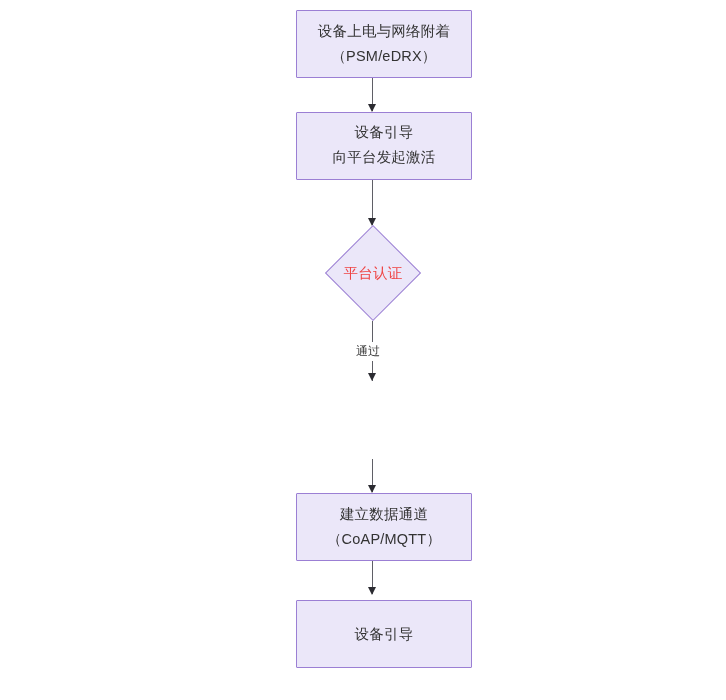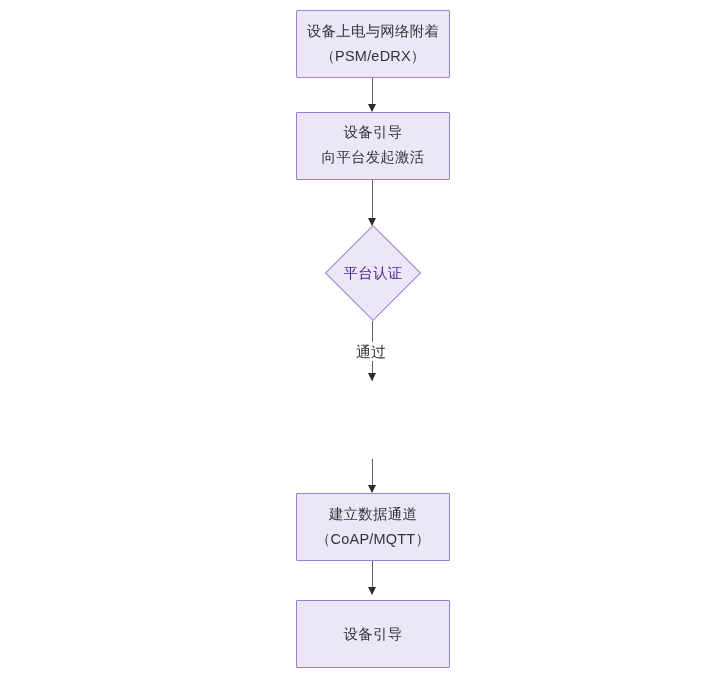--- a/index.html
+++ b/index.html
@@ -33,21 +33,21 @@
     font-size: 14.5px;
     line-height: 25px;
     text-align: center;
     letter-spacing: 0.2px;
   }
   .node .line {
     display: block;
     white-space: nowrap;
   }
   .node.process {
-    width: 154px;
+    width: 176px;
     height: 68px;
     left: 296px;
     border-radius: 1px;
   }
   .node.decision {
     width: 96px;
     height: 96px;
     left: 325px;
     background: transparent;
     border: none;
@@ -62,21 +62,21 @@
     margin-top: -34px;
     background: #ebe7f9;
     border: 1.3px solid #9b7fd4;
     transform: rotate(45deg);
     box-sizing: border-box;
   }
   .decision .diamond-label {
     position: relative;
     z-index: 2;
     font-size: 14.5px;
-    color: #4c1d95;
+    color: #ef4444;
     white-space: nowrap;
   }
   .connector {
     position: absolute;
     left: 372px;
     width: 1.2px;
     background: #5f5f66;
   }
   .arrowhead {
     position: absolute;
@@ -85,21 +85,21 @@
     height: 0;
     margin-left: -4.5px;
     border-left: 4.5px solid transparent;
     border-right: 4.5px solid transparent;
     border-top: 8px solid #2b2b31;
   }
   .edge-label {
     position: absolute;
     background: #ffffff;
     color: #333333;
-    font-size: 15px;
+    font-size: 12px;
     line-height: 17px;
     padding: 1px 3px;
     white-space: nowrap;
     text-align: left;
   }
 </style>
 </head>
 <body>
 
 <div id="flowchart">

